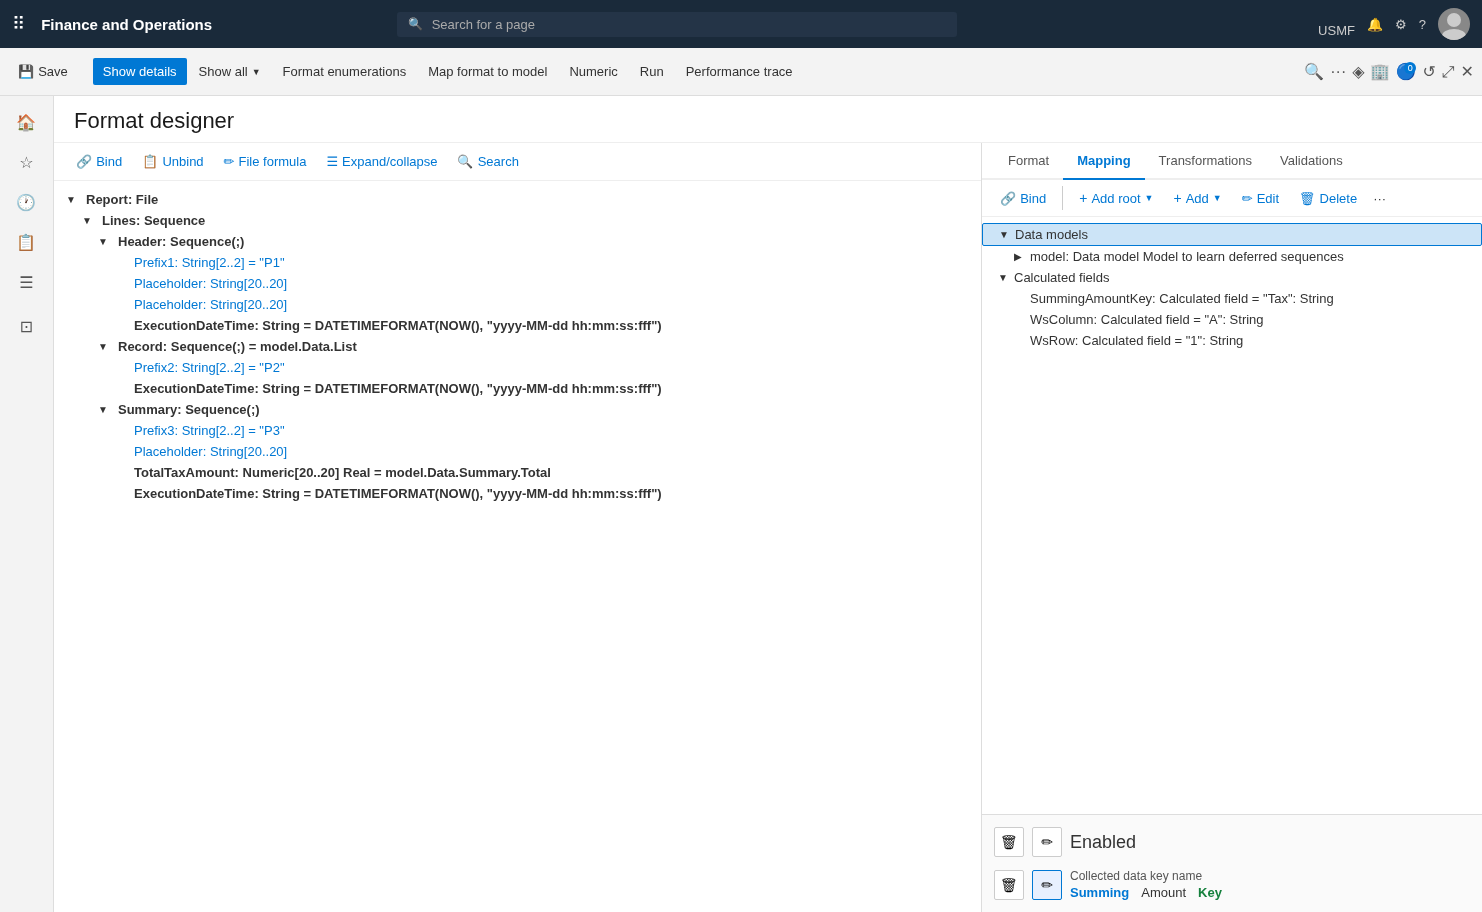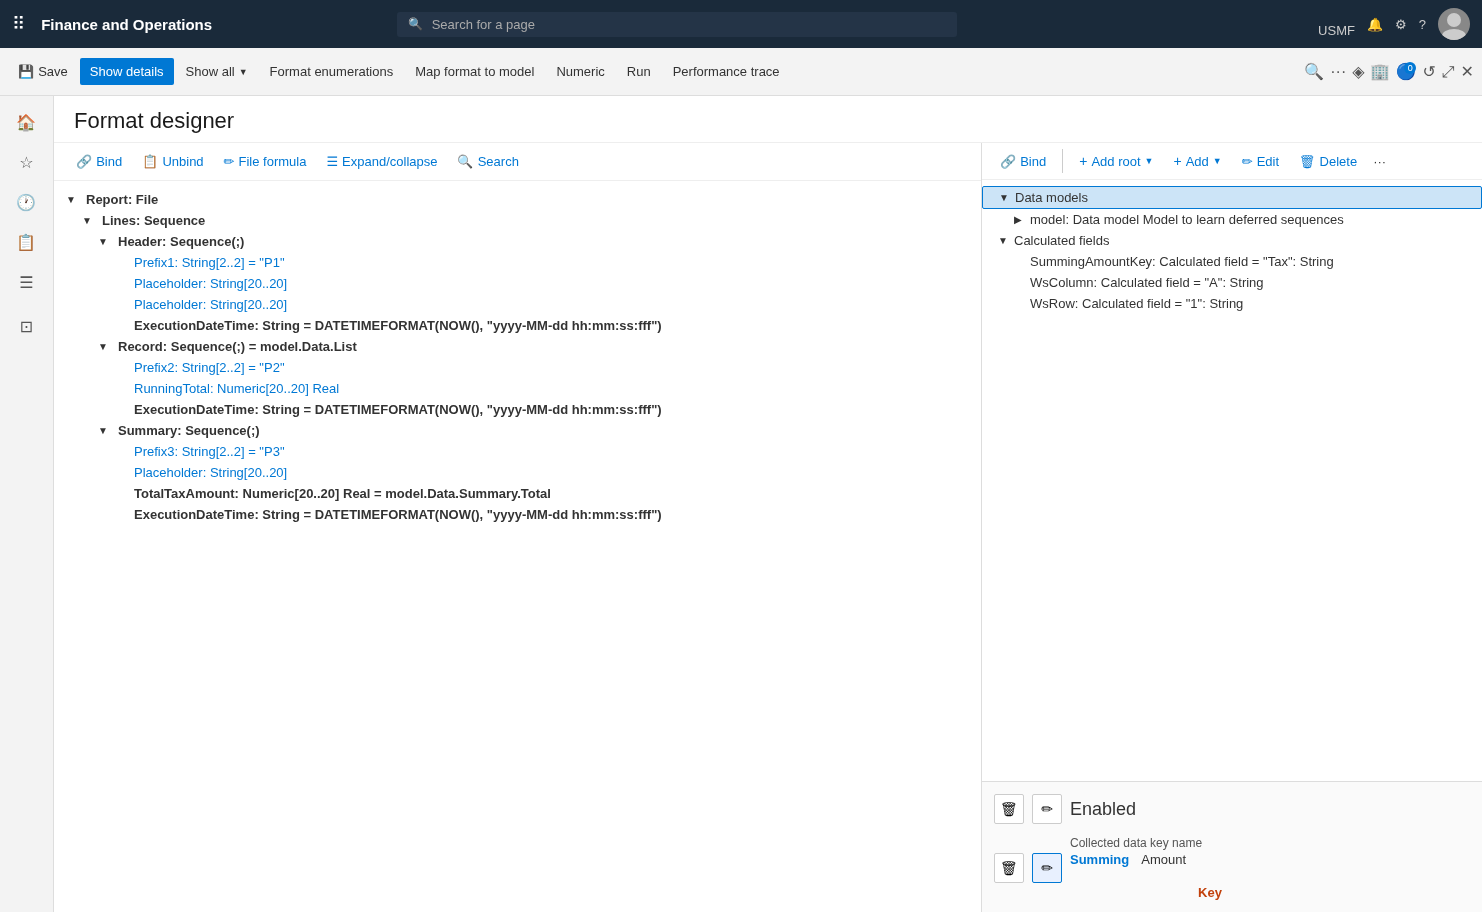--- a/index.html
+++ b/index.html
@@ -22,21 +22,21 @@
     
     .toolbar {
       display: flex; align-items: center; background: #f3f3f3; border-bottom: 1px solid #ddd;
       height: 48px; padding: 0 8px; gap: 2px;
     }
     .toolbar-btn {
       display: flex; align-items: center; gap: 4px; padding: 6px 10px; cursor: pointer;
       border: none; background: transparent; font-size: 13px; color: #333; border-radius: 2px;
       white-space: nowrap;
     }
-    .toolbar-btn.active { background: #0078d4; color: #fff; }
+    .toolbar-btn.active { background: #0078d4; color: #fff; margin-left: 13px; }
     .toolbar-btn.save { background: transparent; }
     .toolbar-sep { width: 1px; height: 24px; background: #ccc; margin: 0 4px; }
     .dropdown-arrow { font-size: 9px; }
 
     
     .main-layout { display: flex; height: calc(912px - 48px - 48px); }
 
     
     .sidebar { width: 54px; background: #f3f3f3; border-right: 1px solid #ddd; display: flex; flex-direction: column; align-items: center; padding-top: 8px; gap: 4px; }
     .sidebar-icon { width: 36px; height: 36px; display: flex; align-items: center; justify-content: center; border-radius: 3px; cursor: pointer; font-size: 16px; color: #555; }
@@ -100,21 +100,21 @@
     
     .bottom-section { border-top: 1px solid #ddd; padding: 12px 12px; background: #fafafa; }
     .bottom-row { display: flex; align-items: center; gap: 8px; margin-bottom: 12px; }
     .bottom-row:last-child { margin-bottom: 0; }
     .icon-btn { width: 30px; height: 30px; border: 1px solid #ccc; background: #fff; border-radius: 2px; display: flex; align-items: center; justify-content: center; cursor: pointer; font-size: 14px; }
     .status-text { font-size: 18px; color: #333; }
     .key-label { font-size: 12px; color: #555; }
     .key-value { display: flex; gap: 12px; font-size: 13px; }
     .key-value .part1 { color: #0078d4; font-weight: 600; }
     .key-value .part2 { color: #333; }
-    .key-value .part3 { color: #c2410c; font-weight: 600; margin-top: 33px; }
+    .key-value .part3 { color: #15803d; font-weight: 600; }
 
     
     ::-webkit-scrollbar { width: 6px; height: 6px; }
     ::-webkit-scrollbar-thumb { background: #ccc; border-radius: 3px; }
   </style>
 </head>
 <body>
 
 <div class="top-nav">
   <span style="font-size:18px; cursor:pointer;">⠿</span>
@@ -264,25 +264,20 @@
               <span class="label bold">Record: Sequence(;) = model.Data.List</span>
             </div>
             <div class="tree-item">
               <span class="indent" style="width: 60px;"></span>
               <span class="arrow"></span>
               <span class="label blue">Prefix2: String[2..2] = "P2"</span>
             </div>
             <div class="tree-item">
               <span class="indent" style="width: 60px;"></span>
               <span class="arrow"></span>
-              <span class="label blue">RunningTotal: Numeric[20..20] Real</span>
-            </div>
-            <div class="tree-item">
-              <span class="indent" style="width: 60px;"></span>
-              <span class="arrow"></span>
               <span class="label bold">ExecutionDateTime: String = DATETIMEFORMAT(NOW(), "yyyy-MM-dd hh:mm:ss:fff")</span>
             </div>
             <div class="tree-item">
               <span class="indent" style="width: 44px;"></span>
               <span class="arrow">▼</span>
               <span class="label bold">Summary: Sequence(;)</span>
             </div>
             <div class="tree-item">
               <span class="indent" style="width: 60px;"></span>
               <span class="arrow"></span>
@@ -301,20 +296,26 @@
             <div class="tree-item">
               <span class="indent" style="width: 60px;"></span>
               <span class="arrow"></span>
               <span class="label bold">ExecutionDateTime: String = DATETIMEFORMAT(NOW(), "yyyy-MM-dd hh:mm:ss:fff")</span>
             </div>
           </div>
       </div>
 
       <div class="right-panel">
 
+        <div class="right-tabs" id="right-tabs">
+            <div class="right-tab">Format</div>
+            <div class="right-tab active">Mapping</div>
+            <div class="right-tab">Transformations</div>
+            <div class="right-tab">Validations</div>
+          </div>
 
         <div class="right-toolbar">
           <button class="rt-btn">
             <span style="color:#aaa;">🔗</span>
             <span>Bind</span>
           </button>
           <div class="toolbar-sep"></div>
           <button class="rt-btn">
             <span class="plus">+</span>
             <span>Add root</span>

